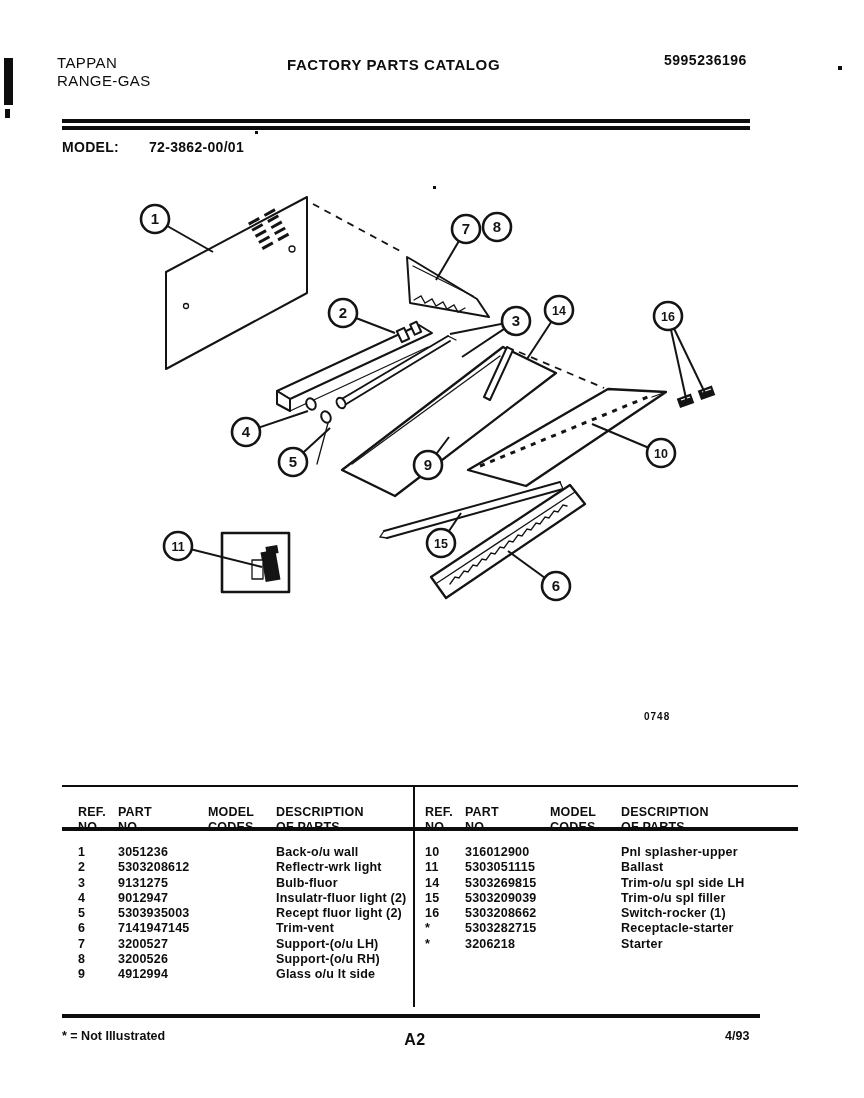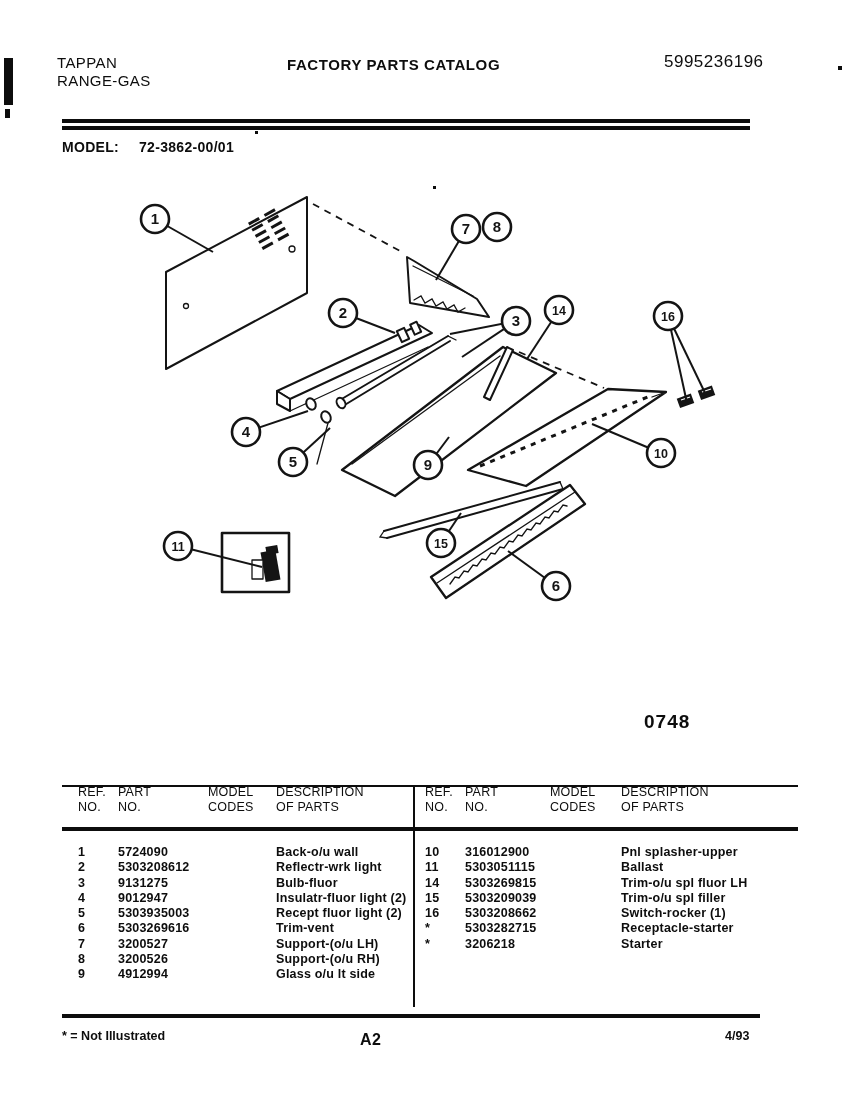--- a/index.html
+++ b/index.html
@@ -5,25 +5,25 @@
   html,body{margin:0;padding:0;}
   body{
     width:864px;height:1098px;position:relative;background:#fff;
     font-family:"Liberation Sans",sans-serif;color:#0d0d0d;overflow:hidden;
     -webkit-font-smoothing:none;
   }
   .abs{position:absolute;}
   
   #brand{left:57px;top:54px;font-size:15px;font-weight:400;line-height:18px;letter-spacing:.4px;}
   #title{left:287px;top:56px;font-size:15px;font-weight:700;letter-spacing:.6px;}
-  #pub{left:664px;top:52px;font-size:17px;font-weight:400;letter-spacing:.5px;}
+  #pub{left:664px;top:52px;font-size:14px;font-weight:700;letter-spacing:.5px;}
   #rule{left:62px;top:119px;width:688px;height:11px;border-top:4px solid #0d0d0d;border-bottom:4px solid #0d0d0d;box-sizing:border-box;}
   #model{left:62px;top:139px;font-size:14px;font-weight:700;letter-spacing:.3px;}
-  #model .val{margin-left:20px;}
-  #dcode{left:644px;top:711px;font-size:19px;font-weight:700;letter-spacing:1px;}
+  #model .val{margin-left:30px;}
+  #dcode{left:644px;top:711px;font-size:10px;font-weight:700;letter-spacing:1px;}
   
   svg.diagram{position:absolute;left:0;top:0;}
   .p{fill:#fff;stroke:#141414;stroke-width:2;stroke-linejoin:round;}
   .ln{stroke:#141414;stroke-width:2;fill:none;stroke-linecap:round;}
   .thin{stroke-width:1.3;}
   .dash{stroke:#141414;stroke-width:1.8;stroke-dasharray:7 6;fill:none;}
   .slotrow{stroke:#141414;stroke-width:3;stroke-dasharray:5 6;fill:none;}
   .leader{stroke:#141414;stroke-width:2;}
   .callout-circle{fill:#fff;stroke:#141414;stroke-width:2.6;}
   .callout-num{font-family:"Liberation Sans",sans-serif;font-size:15px;font-weight:700;fill:#141414;text-anchor:middle;}
@@ -31,29 +31,29 @@
   .blk{fill:#141414;stroke:none;}
   
   #table{left:62px;top:785px;width:736px;height:240px;}
   #table .topline{position:absolute;left:0;top:0;width:736px;height:2px;background:#0d0d0d;}
   #table .headrule{position:absolute;left:0;top:42px;width:736px;height:4px;background:#0d0d0d;}
   #table .divider{position:absolute;left:351px;top:2px;width:2px;height:220px;background:#0d0d0d;}
   #table .bottomline{position:absolute;left:0;top:229px;width:698px;height:4px;background:#0d0d0d;}
   .half{position:absolute;top:0;}
   .half.left{left:16px;width:334px;}
   .half.right{left:363px;width:373px;}
-  .t-head{position:absolute;top:0;left:0;right:0;display:grid;font-size:12.5px;line-height:15px;font-weight:400;letter-spacing:.2px;}
+  .t-head{position:absolute;top:20px;left:0;right:0;display:grid;font-size:12.5px;line-height:15px;font-weight:700;letter-spacing:.2px;}
   .half.left .t-head,.half.left .t-row{grid-template-columns:40px 90px 68px 1fr;}
   .half.right .t-head,.half.right .t-row{grid-template-columns:40px 85px 71px 1fr;}
   .t-rows{position:absolute;top:60px;left:0;right:0;}
   .t-row{display:grid;font-size:12.5px;line-height:15.3px;font-weight:700;letter-spacing:.2px;}
   .t-cell{white-space:nowrap;}
   
   #foot-note{left:62px;top:1029px;font-size:12.5px;font-weight:700;}
-  #foot-page{left:360px;top:1031px;width:70px;text-align:left;font-size:16px;font-weight:700;letter-spacing:.5px;}
+  #foot-page{left:380px;top:1031px;width:70px;text-align:center;font-size:16px;font-weight:700;letter-spacing:.5px;}
   #foot-date{left:725px;top:1029px;font-size:12.5px;font-weight:700;}
   
   .artifact{position:absolute;background:#0d0d0d;}
 </style>
 </head>
 <body>
 
 <div class="artifact" style="left:4px;top:58px;width:9px;height:47px;"></div>
 <div class="artifact" style="left:5px;top:109px;width:5px;height:9px;"></div>
 <div class="artifact" style="left:838px;top:66px;width:4px;height:4px;"></div>
@@ -235,21 +235,21 @@
           <div>CODES</div>
         </div>
         <div class="t-cell">
           <div>DESCRIPTION</div>
           <div>OF PARTS</div>
         </div>
       </div>
     <div class="t-rows" id="left-rows">
         <div class="t-row">
           <div class="t-cell">1</div>
-          <div class="t-cell">5724090</div>
+          <div class="t-cell">3051236</div>
           <div class="t-cell"></div>
           <div class="t-cell">Back-o/u wall</div>
         </div>
         <div class="t-row">
           <div class="t-cell">2</div>
           <div class="t-cell">5303208612</div>
           <div class="t-cell"></div>
           <div class="t-cell">Reflectr-wrk light</div>
         </div>
         <div class="t-row">
@@ -265,21 +265,21 @@
           <div class="t-cell">Insulatr-fluor light (2)</div>
         </div>
         <div class="t-row">
           <div class="t-cell">5</div>
           <div class="t-cell">5303935003</div>
           <div class="t-cell"></div>
           <div class="t-cell">Recept fluor light (2)</div>
         </div>
         <div class="t-row">
           <div class="t-cell">6</div>
-          <div class="t-cell">5303269616</div>
+          <div class="t-cell">7141947145</div>
           <div class="t-cell"></div>
           <div class="t-cell">Trim-vent</div>
         </div>
         <div class="t-row">
           <div class="t-cell">7</div>
           <div class="t-cell">3200527</div>
           <div class="t-cell"></div>
           <div class="t-cell">Support-(o/u LH)</div>
         </div>
         <div class="t-row">
@@ -326,21 +326,21 @@
         <div class="t-row">
           <div class="t-cell">11</div>
           <div class="t-cell">5303051115</div>
           <div class="t-cell"></div>
           <div class="t-cell">Ballast</div>
         </div>
         <div class="t-row">
           <div class="t-cell">14</div>
           <div class="t-cell">5303269815</div>
           <div class="t-cell"></div>
-          <div class="t-cell">Trim-o/u spl fluor LH</div>
+          <div class="t-cell">Trim-o/u spl side LH</div>
         </div>
         <div class="t-row">
           <div class="t-cell">15</div>
           <div class="t-cell">5303209039</div>
           <div class="t-cell"></div>
           <div class="t-cell">Trim-o/u spl filler</div>
         </div>
         <div class="t-row">
           <div class="t-cell">16</div>
           <div class="t-cell">5303208662</div>

